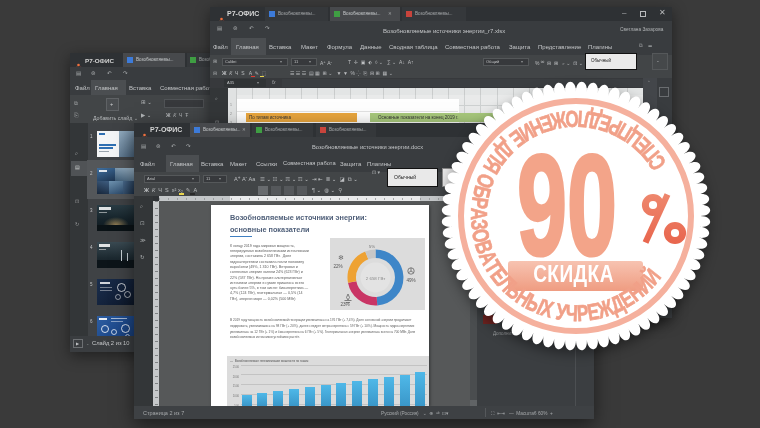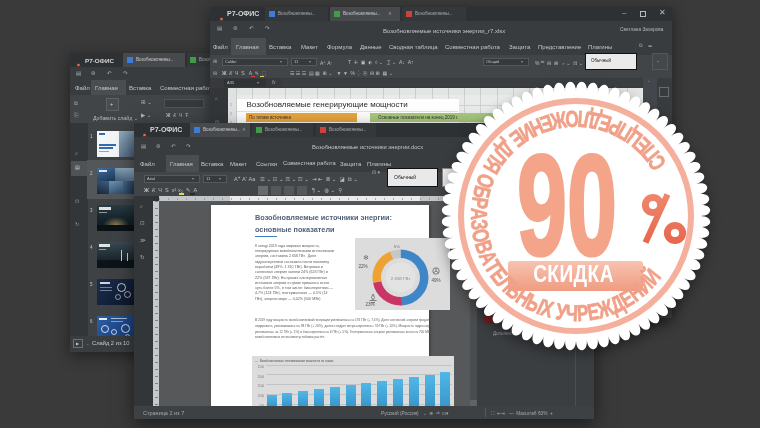--- a/index.html
+++ b/index.html
@@ -107,21 +107,20 @@
   <div class="a" style="left:0;top:81px;width:18px;height:230px;background:#333638;"></div>
   <div class="a sm" style="left:5px;top:88px;font-size:10px;color:#97999b;">⌕</div>
   <div class="a sm" style="left:5px;top:112px;font-size:10px;color:#97999b;">⊡</div>
 
   <div class="a" id="grid" style="left:27px;top:88px;width:406px;height:223px;background:#e9eaea;overflow:hidden;">
     <div class="a" style="left:0;top:0;width:406px;height:223px;background:
       repeating-linear-gradient(90deg, transparent 0, transparent 15.3px, #ced1d1 15.3px, #ced1d1 16.3px),
       repeating-linear-gradient(180deg, transparent 0, transparent 10.1px, #ced1d1 10.1px, #ced1d1 11.1px);"></div>
     <div class="a" style="left:0;top:4px;width:222px;height:24px;background:#fefefe;"></div>
     <div class="a" style="left:0;top:15.5px;width:221px;height:1px;background:#e2e2e2;"></div>
-    <div class="a tx" style="left:9.5px;top:5px;font-size:8px;color:#2b2b2b;">Возобновляемые генерирующие мощности</div>
     <div class="a" style="left:8.6px;top:18px;width:111px;height:8.7px;background:#e9a63e;"></div>
     <div class="a sm" style="left:11.6px;top:19.8px;font-size:9px;color:#333;">По типам источника</div>
     <div class="a" style="left:133px;top:18px;width:216px;height:8.7px;background:#a8c97c;"></div>
     <div class="a sm" style="left:141px;top:19.8px;font-size:9px;color:#333;">Основные показатели на конец 2019 г.</div>
   </div>
 
   <div class="a" style="left:433px;top:71px;width:14px;height:240px;background:#43464a;"></div>
   <div class="a sm" style="left:437px;top:73px;font-size:9px;color:#97999b;">⌃</div>
   <div class="a" style="left:447px;top:71px;width:15px;height:240px;background:#393c3f;"></div>
   <div class="a" style="left:449px;top:80px;width:10px;height:10px;border:1px solid #6a6d70;"></div>
@@ -324,21 +323,21 @@
   <div class="a" style="left:336px;top:78px;width:7px;height:205px;background:#4a4d4f;"></div>
   <div class="a" style="left:336px;top:277px;width:7px;height:6px;background:#606365;"></div>
 
   <div class="a" style="left:343px;top:73px;width:117px;height:210px;background:#3b3e41;"></div>
   <div class="a" style="left:441px;top:73px;width:1px;height:210px;background:#4c4f52;"></div>
   <div class="a" style="left:349px;top:192px;width:14px;height:9px;background:#6e2320;"></div>
   <div class="a sm" style="left:359px;top:208px;font-size:9px;color:#989b9d;">Дополнительн...</div>
 
   <div class="a" id="page" style="left:77px;top:82px;width:218px;height:201px;background:#fff;box-shadow:1px 1px 3px rgba(0,0,0,.4);"></div>
 
-  <div class="a" style="left:77px;top:82px;width:218px;height:201px;overflow:hidden;margin-left:25px;">
+  <div class="a" style="left:77px;top:82px;width:218px;height:201px;overflow:hidden;">
     <div class="a tx" style="left:19px;top:7px;font-size:7.3px;line-height:11.5px;font-weight:bold;color:#50607a;">Возобновляемые источники энергии:<br>основные показатели</div>
     <div class="a" style="left:19px;top:30.5px;width:22px;height:1.5px;background:#3f7fc2;"></div>
     <div class="a sm" style="left:19px;top:38px;width:160px;font-size:7.3px;line-height:10.6px;color:#5c5c5c;white-space:normal;">К концу 2019 года мировая мощность, генерируемая возобновляемыми источниками энергии, составила 2 658 ГВт.&nbsp; Доля гидроэнергетики составила почти половину выработки (49%, 1 310 ГВт). Ветровая и солнечная энергия заняли 24% (623 ГВт) и 22% (587 ГВт). На прочие альтернативные источники энергии в сумме пришлось всего чуть более 5%, в том числе: биоэнергетика — 4,7% (124 ГВт), геотермальная — 0,5% (14 ГВт), энергия моря — 0,02% (500 МВт)</div>
     <div class="a" style="left:119px;top:33px;width:95px;height:72px;background:#dcdcdc;">
       <svg width="95" height="72" style="position:absolute;left:0;top:0;">
         <path d="M45.50 15.75 A23.75 23.75 0 0 1 46.99 63.20" stroke="#3e86c8" stroke-width="8.5" fill="none"></path>
         <path d="M46.99 63.20 A23.75 23.75 0 0 1 22.17 43.95" stroke="#c93565" stroke-width="8.5" fill="none"></path>
         <path d="M22.17 43.95 A23.75 23.75 0 0 1 36.76 17.42" stroke="#eea233" stroke-width="8.5" fill="none"></path>
         <path d="M36.76 17.42 A23.75 23.75 0 0 1 45.50 15.75" stroke="#c7c7c7" stroke-width="8.5" fill="none"></path>
         <circle cx="45.5" cy="39.5" r="15" fill="#e3e3e3"></circle>

